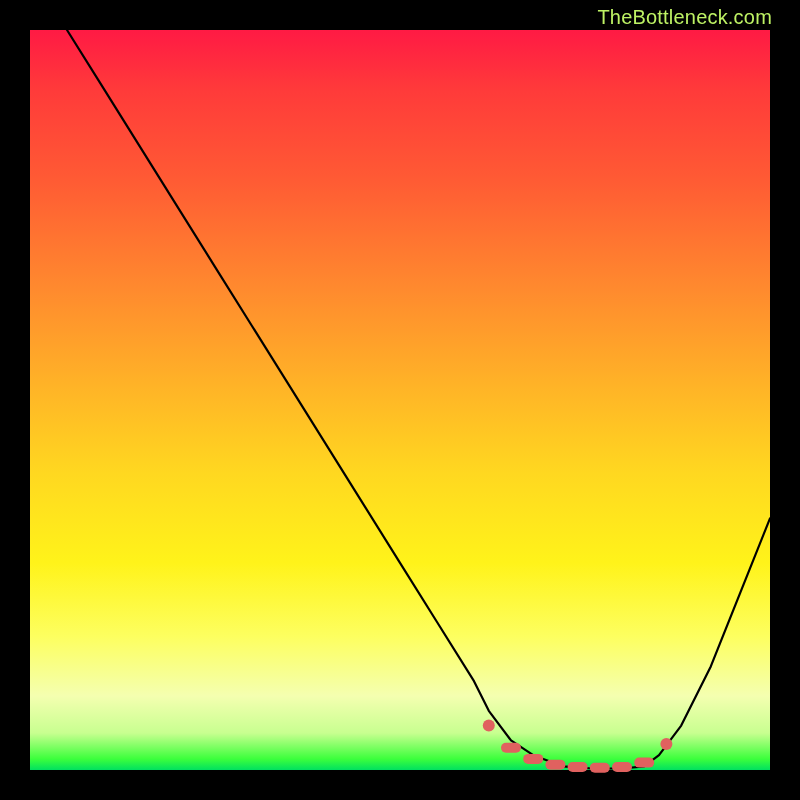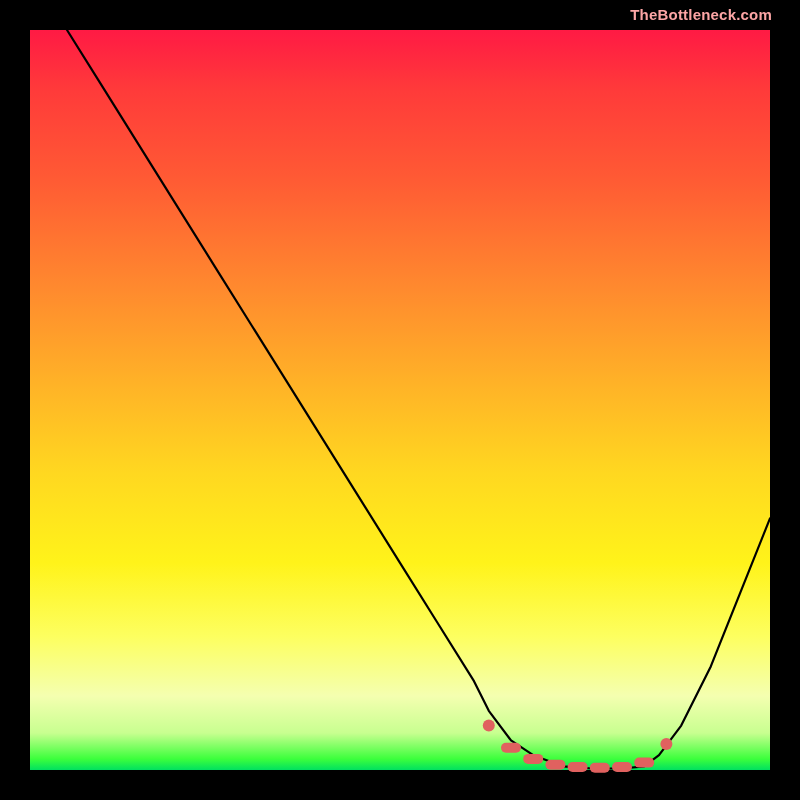--- a/index.html
+++ b/index.html
@@ -39,23 +39,23 @@
       #f4ffb0 90%,
       #c8ff90 95%,
       #3cff3c 98.5%,
       #00e060 100%
     );
   }
   .watermark {
     position: absolute;
     top: 6px;
     right: 28px;
-    color: #fca5a5;
-    font-size: 15px;
-    font-weight: 700;
+    color: #bef264;
+    font-size: 20px;
+    font-weight: 400;
     letter-spacing: 0.2px;
     user-select: none;
   }
   svg.curve {
     position: absolute;
     top: 0;
     left: 0;
     width: 740px;
     height: 740px;
     overflow: visible;

